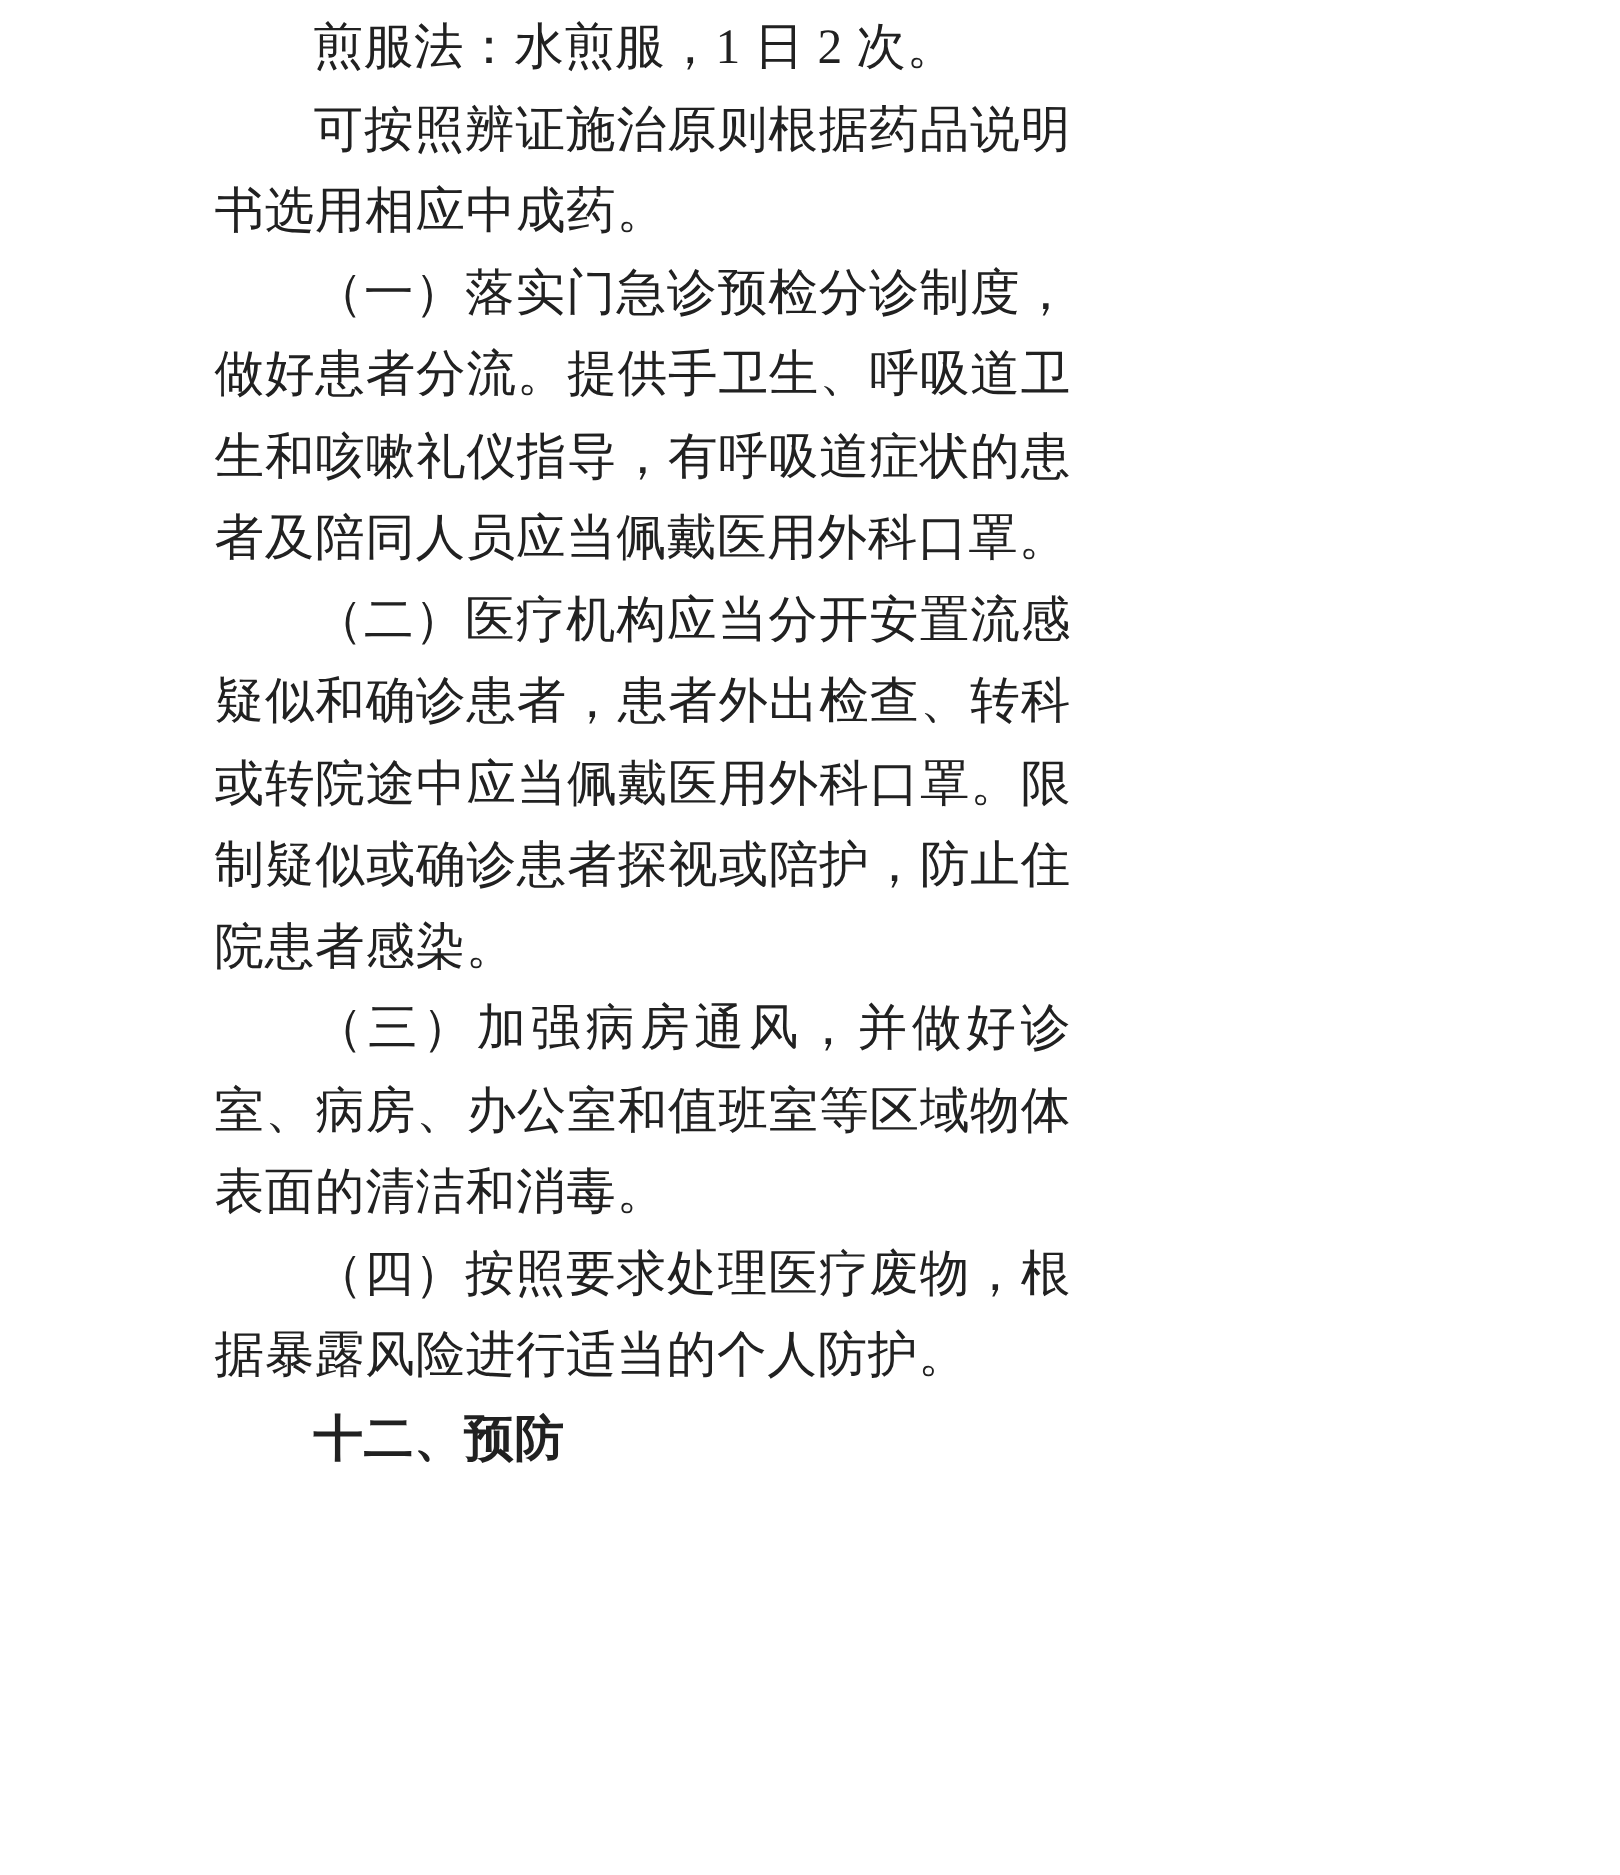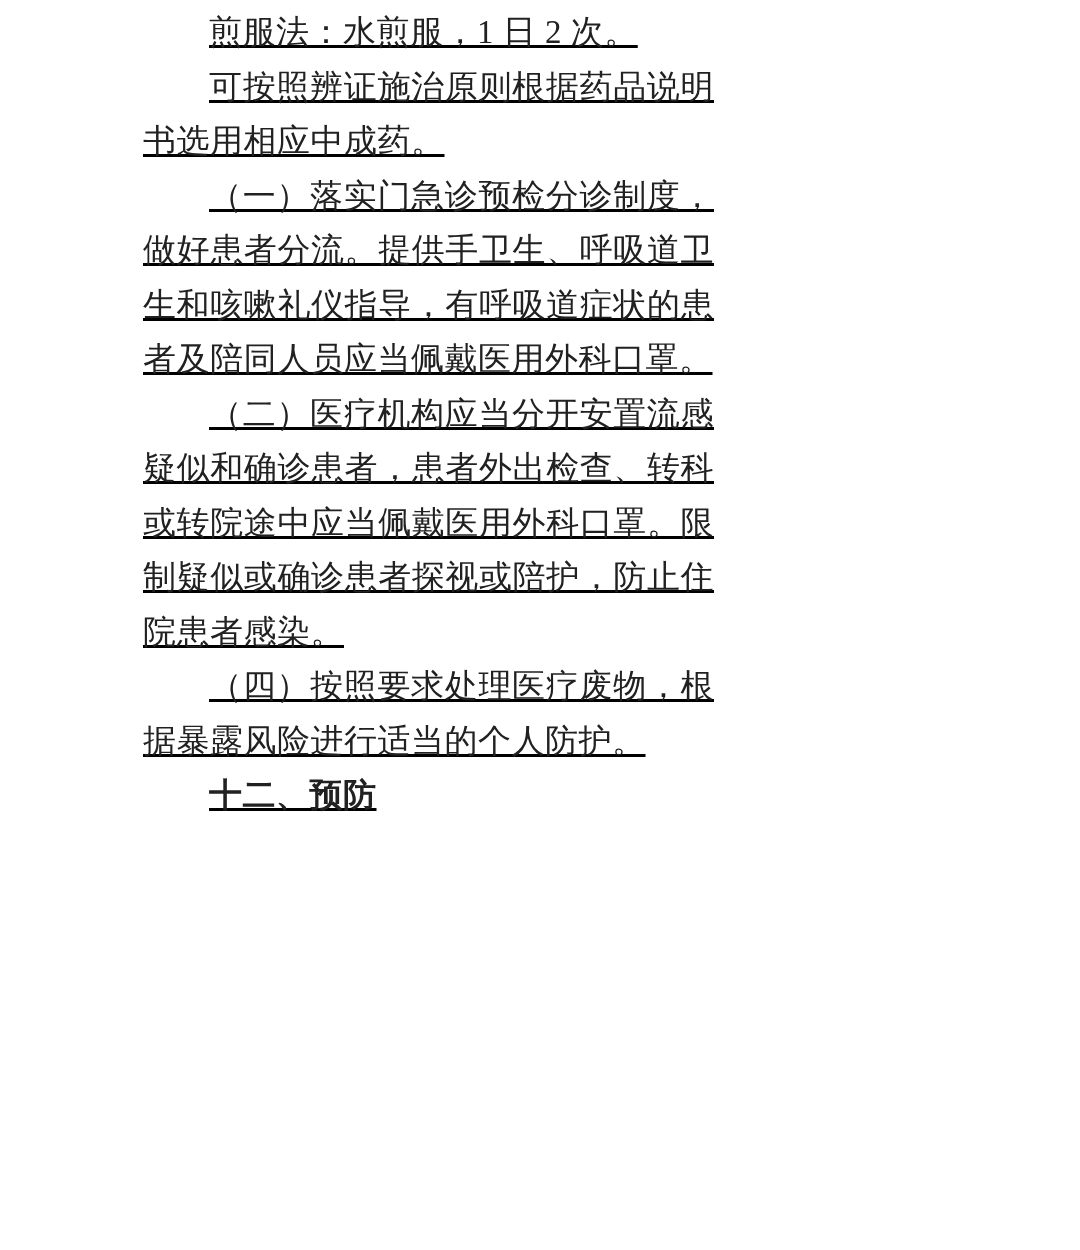--- a/index.html
+++ b/index.html
@@ -11,21 +11,20 @@
     height: 1250px;
     background: #ffffff;
     overflow: hidden;
   }
   .page {
     box-sizing: border-box;
     width: 856px;
     height: 1250px;
     padding: 5px 142px 0 143px;
     background: #ffffff;
-    text-decoration: underline;
   }
   .doc p {
     margin: 0;
     padding: 0;
     font-size: 33px;
     line-height: 54.5px;
     color: #212121;
     text-indent: 2em;
     text-align: justify;
     text-justify: inter-ideograph;
@@ -43,16 +42,17 @@
 </style>
 </head>
 <body>
 
 <div class="page">
   <div class="doc" id="doc">
       <p class="body">煎服法：水煎服，1 日 2 次。</p>
       <p class="body">可按照辨证施治原则根据药品说明书选用相应中成药。</p>
       <p class="body">（一）落实门急诊预检分诊制度，做好患者分流。提供手卫生、呼吸道卫生和咳嗽礼仪指导，有呼吸道症状的患者及陪同人员应当佩戴医用外科口罩。</p>
       <p class="body">（二）医疗机构应当分开安置流感疑似和确诊患者，患者外出检查、转科或转院途中应当佩戴医用外科口罩。限制疑似或确诊患者探视或陪护，防止住院患者感染。</p>
+      <p class="body">（三）加强病房通风，并做好诊室、病房、办公室和值班室等区域物体表面的清洁和消毒。</p>
       <p class="body">（四）按照要求处理医疗废物，根据暴露风险进行适当的个人防护。</p>
       <p class="heading">十二、预防</p>
     </div>
 </div>
 
 </body></html>

